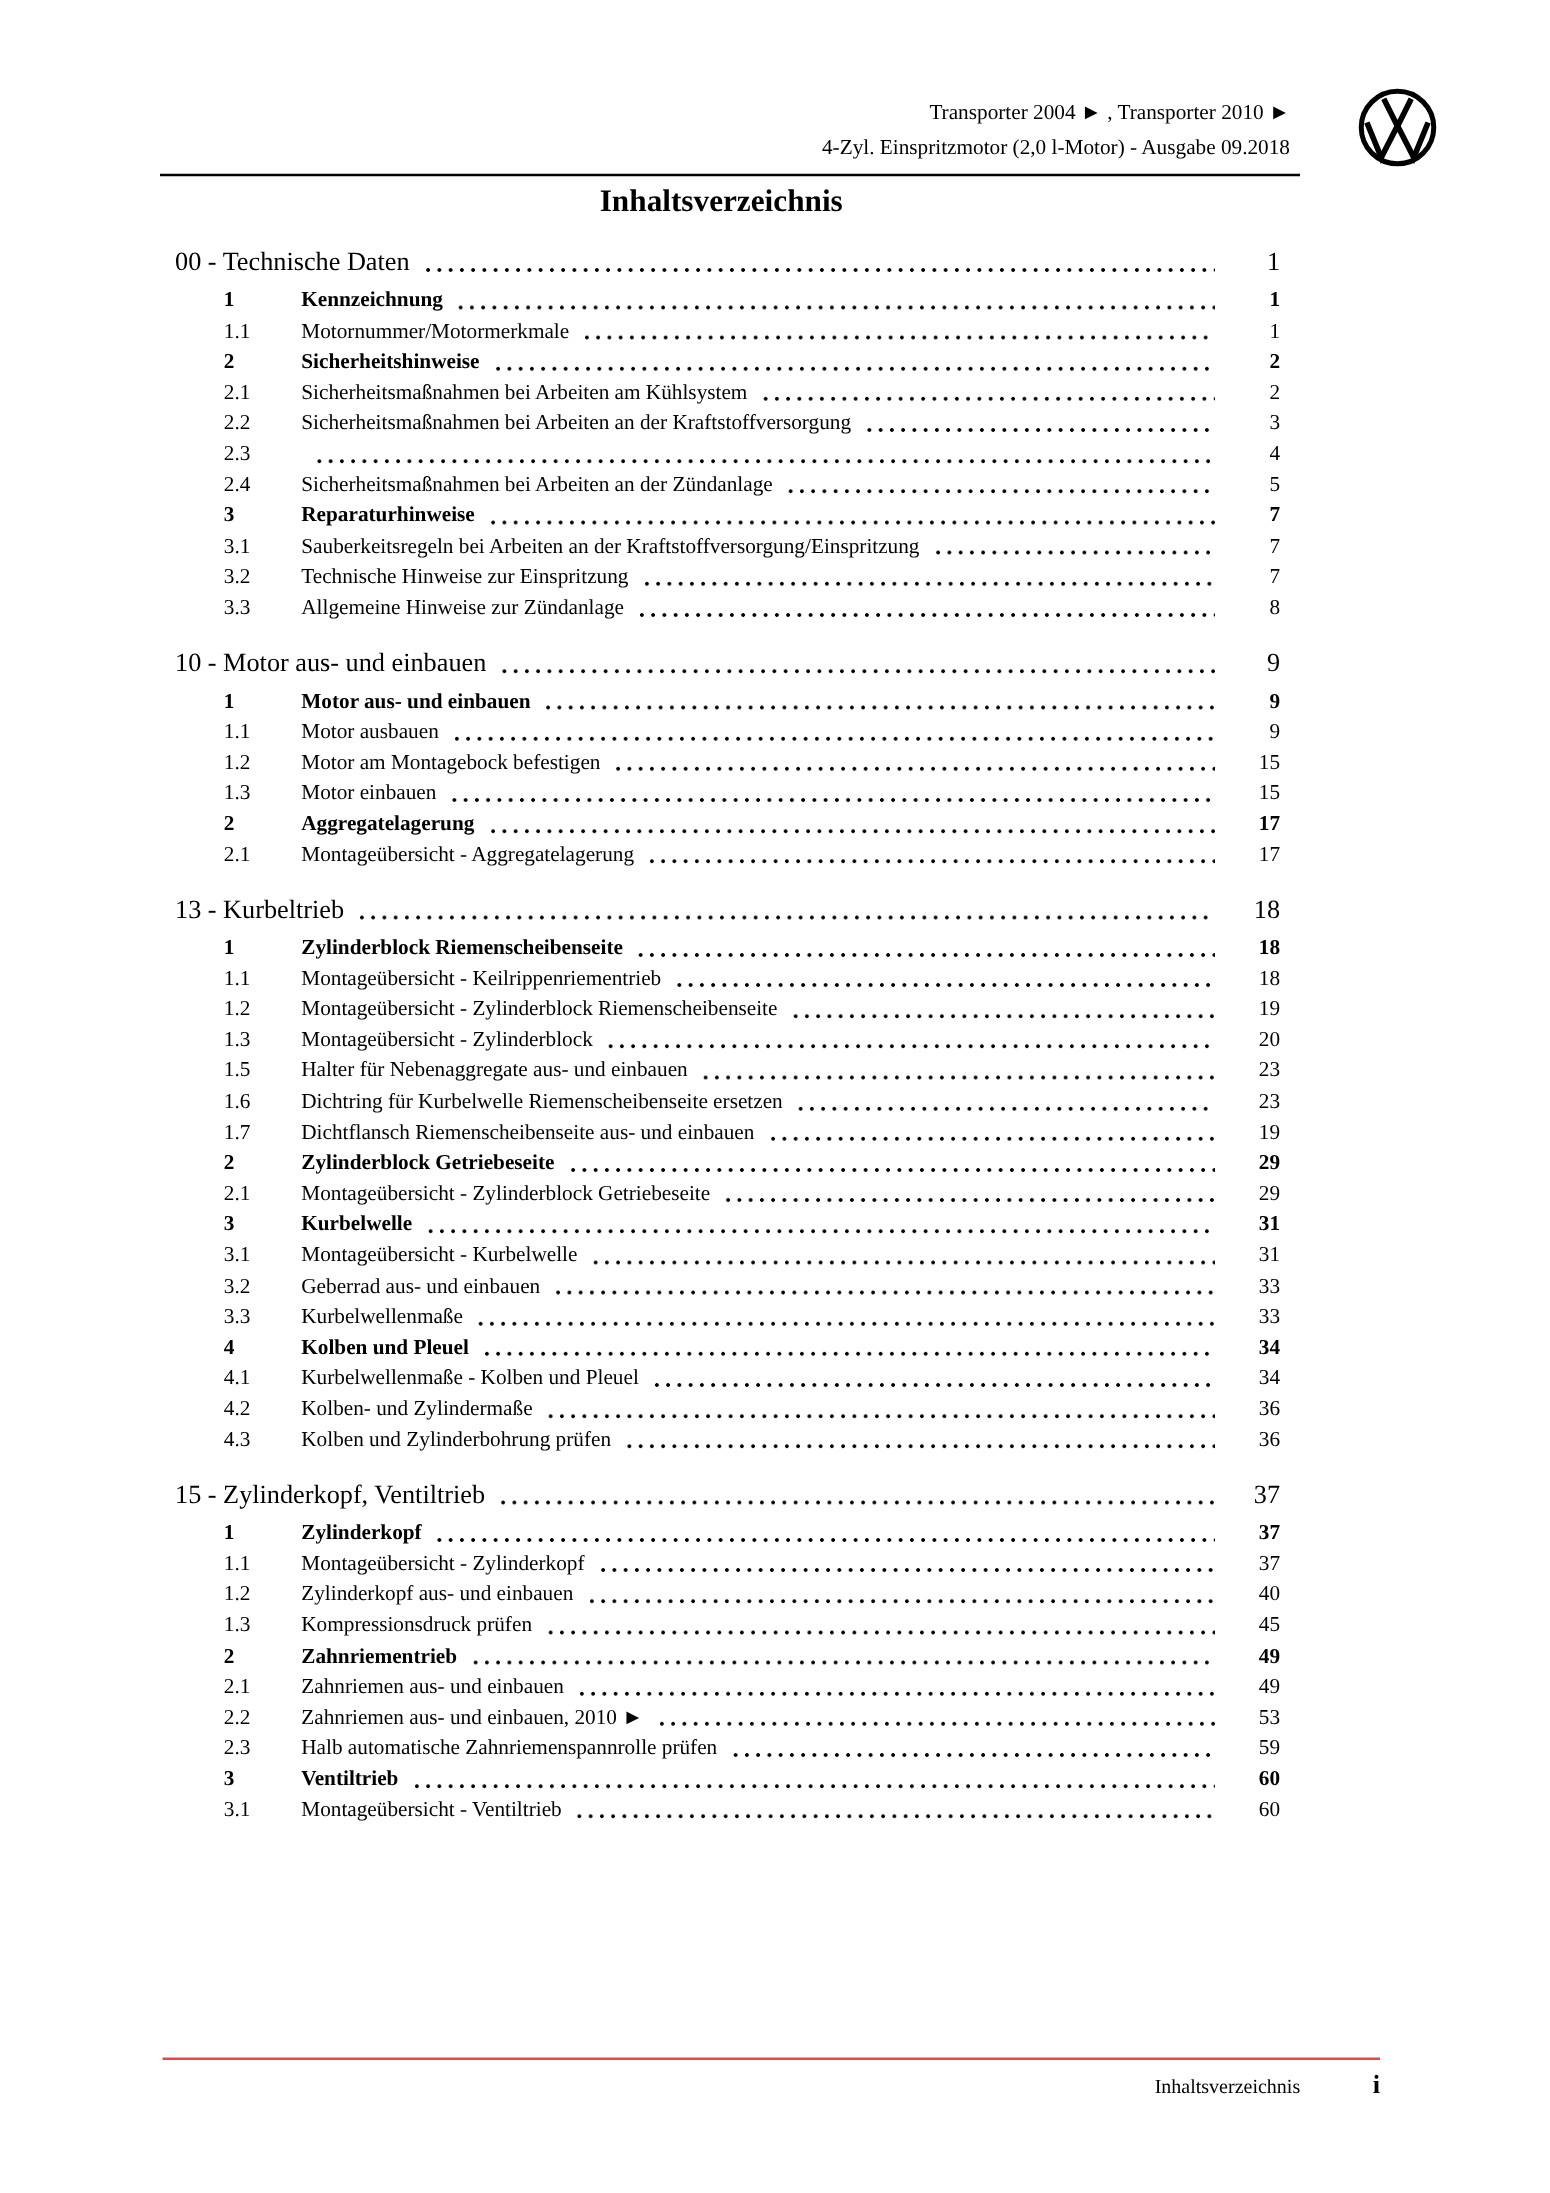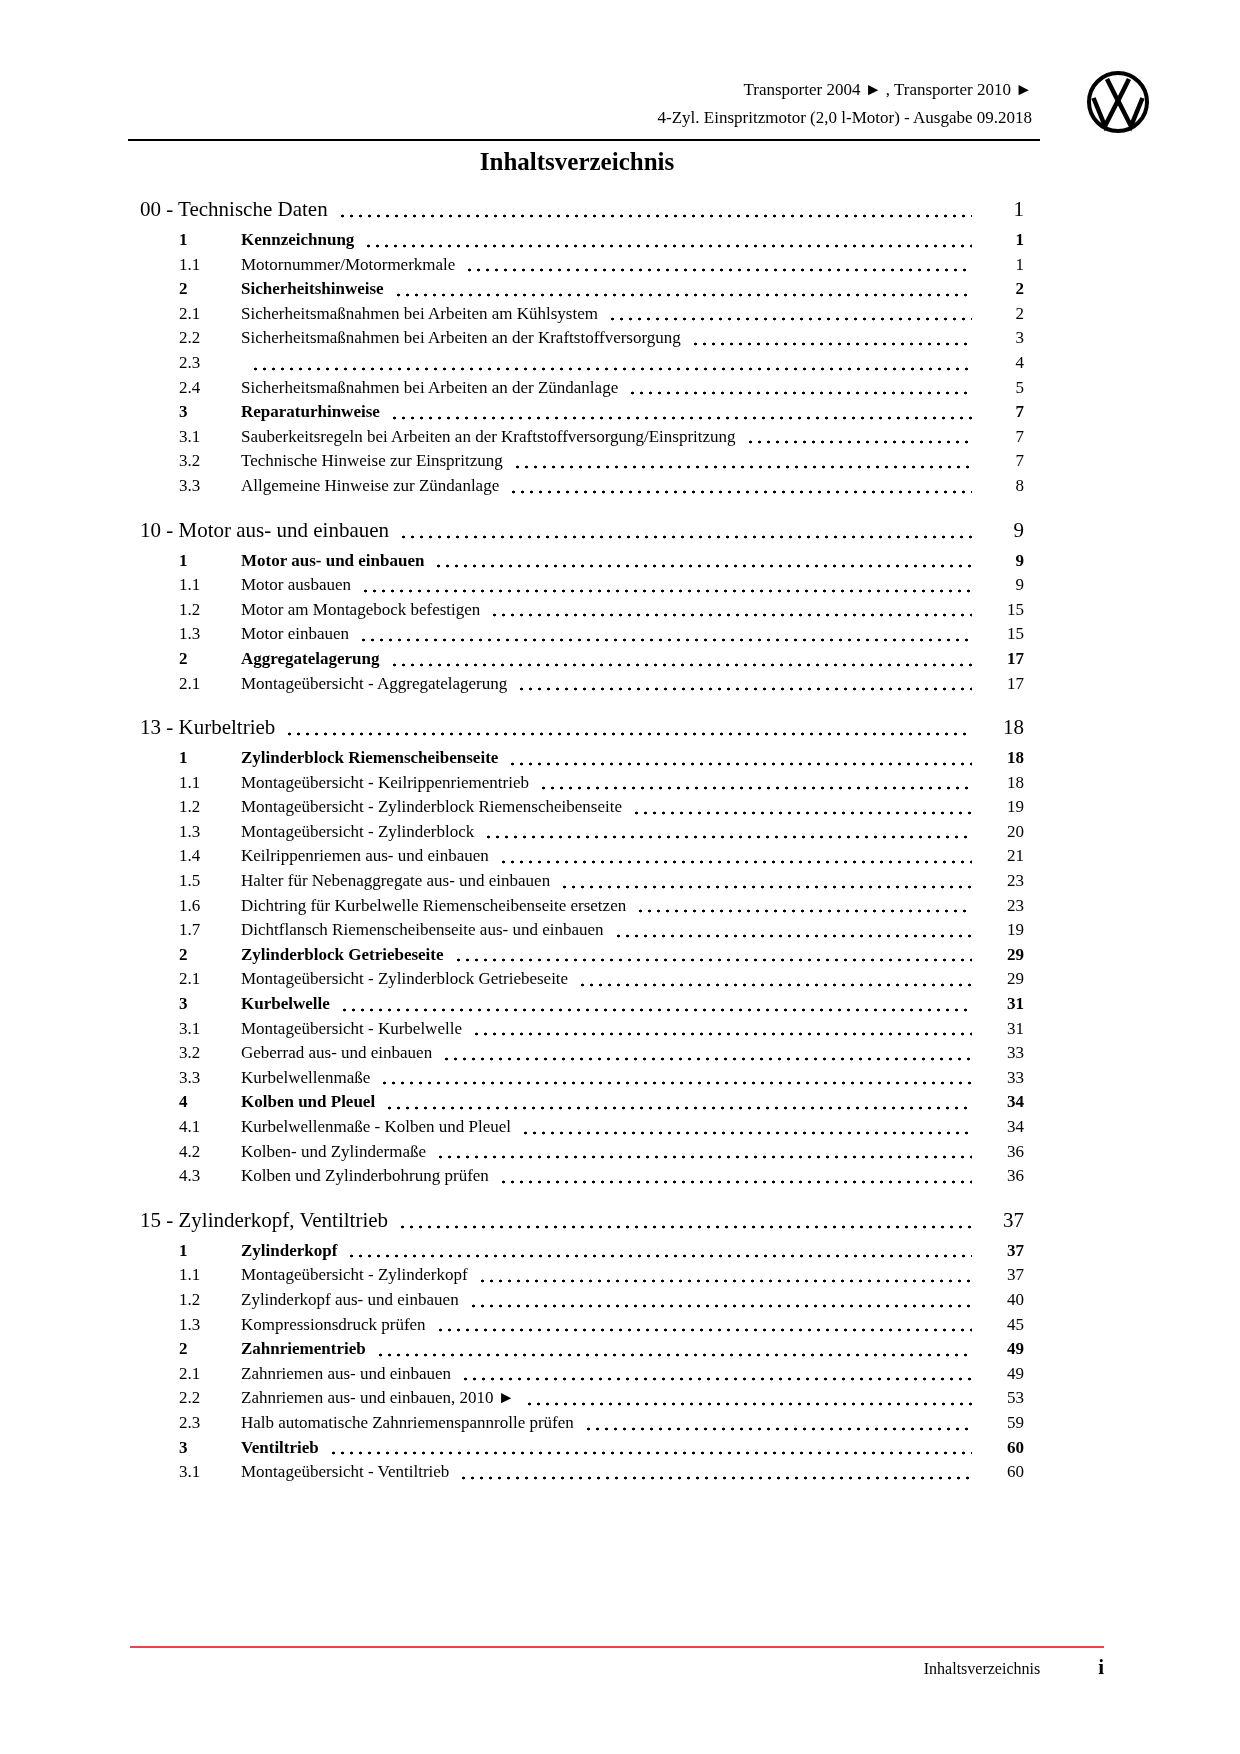--- a/index.html
+++ b/index.html
@@ -265,26 +265,20 @@
     <span class="pg">19</span>
   </div>
 
   <div class="row entry">
     <span class="num">1.3</span>
     <span class="etitle">Montageübersicht - Zylinderblock</span>
     <span class="dots"></span>
     <span class="pg">20</span>
   </div>
 
-  <div class="row entry">
-    <span class="num">1.4</span>
-    <span class="etitle">Keilrippenriemen aus- und einbauen</span>
-    <span class="dots"></span>
-    <span class="pg">21</span>
-  </div>
 
   <div class="row entry">
     <span class="num">1.5</span>
     <span class="etitle">Halter für Nebenaggregate aus- und einbauen</span>
     <span class="dots"></span>
     <span class="pg">23</span>
   </div>
 
   <div class="row entry">
     <span class="num">1.6</span>

